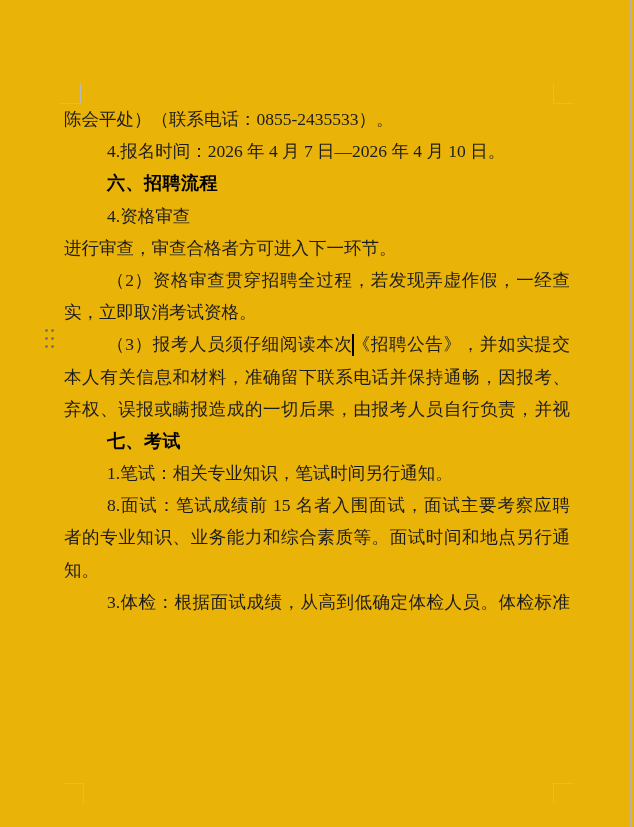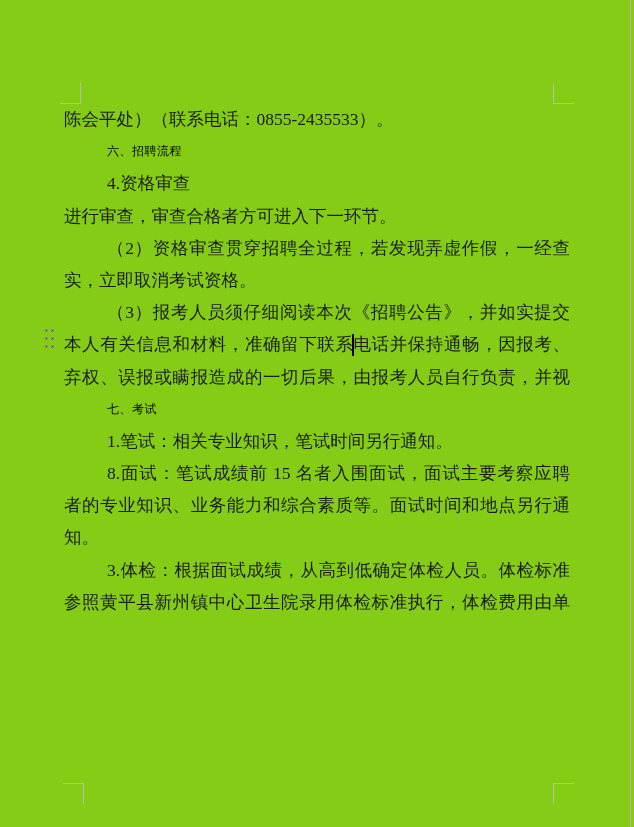--- a/index.html
+++ b/index.html
@@ -5,21 +5,21 @@
   html,body{margin:0;padding:0;}
   body{
     width:634px;height:827px;
     background:#ffffff;
     font-family:"Liberation Serif","DejaVu Serif",serif;
     position:relative;
     overflow:hidden;
   }
   .page{
     position:absolute;left:0;top:0;width:634px;height:827px;
-    background:#84cc16;
+    background:#eab308;
   }
   .page-right-edge{
     position:absolute;left:630px;top:0;width:1px;height:827px;
     background:#b3b3b8;
   }
   
   .mark{position:absolute;width:20px;height:20px;border:0 solid #b9b9b9;}
   .mark.tl{left:60px;top:83px;border-right-width:1px;border-bottom-width:1px;}
   .mark.tr{left:553px;top:83px;border-left-width:1px;border-bottom-width:1px;}
   .mark.bl{left:63px;top:783px;border-right-width:1px;border-top-width:1px;}
@@ -31,21 +31,21 @@
   .line{
     height:32.2px;line-height:32.2px;
     font-size:17.5px;color:#1c1c1c;
     overflow:hidden;
     text-align:left;
   }
   .line.full{text-align:justify;text-align-last:justify;}
   .line.indent{text-indent:43px;}
   .line.heading{
     font-family:"Liberation Sans","DejaVu Sans",sans-serif;
-    font-weight:normal;font-size:12px;color:#000;
+    font-weight:bold;font-size:18px;color:#000;
     letter-spacing:0.5px;
   }
   
   .caret{
     position:absolute;left:352px;top:334px;width:1.5px;height:22px;
     background:#000;
   }
   
   .grip{
     position:absolute;left:45px;top:329px;
@@ -74,33 +74,33 @@
     <span></span>
       <span></span>
     <span></span>
       <span></span>
     <span></span>
       <span></span>
   </div>
 
   <div class="doc-body">
       <div class="line body">陈会平处）（联系电话：0855-2435533）。</div>
+      <div class="line body indent">4.报名时间：2026 年 4 月 7 日—2026 年 4 月 10 日。</div>
       <div class="line heading indent">六、招聘流程</div>
       <div class="line body indent">4.资格审查</div>
       <div class="line body">进行审查，审查合格者方可进入下一环节。</div>
       <div class="line body indent full">（2）资格审查贯穿招聘全过程，若发现弄虚作假，一经查</div>
       <div class="line body">实，立即取消考试资格。</div>
       <div class="line body indent full">（3）报考人员须仔细阅读本次《招聘公告》，并如实提交</div>
       <div class="line body full">本人有关信息和材料，准确留下联系电话并保持通畅，因报考、</div>
       <div class="line body full">弃权、误报或瞒报造成的一切后果，由报考人员自行负责，并视</div>
       <div class="line heading indent">七、考试</div>
       <div class="line body indent">1.笔试：相关专业知识，笔试时间另行通知。</div>
       <div class="line body indent full">8.面试：笔试成绩前 15 名者入围面试，面试主要考察应聘</div>
       <div class="line body full">者的专业知识、业务能力和综合素质等。面试时间和地点另行通</div>
       <div class="line body">知。</div>
       <div class="line body indent full">3.体检：根据面试成绩，从高到低确定体检人员。体检标准</div>
-      <div class="line body full">参照黄平县新州镇中心卫生院录用体检标准执行，体检费用由单</div>
     </div>
 
   <div class="caret"></div>
 
   <div class="page-right-edge"></div>
 </div>
 
 </body></html>

